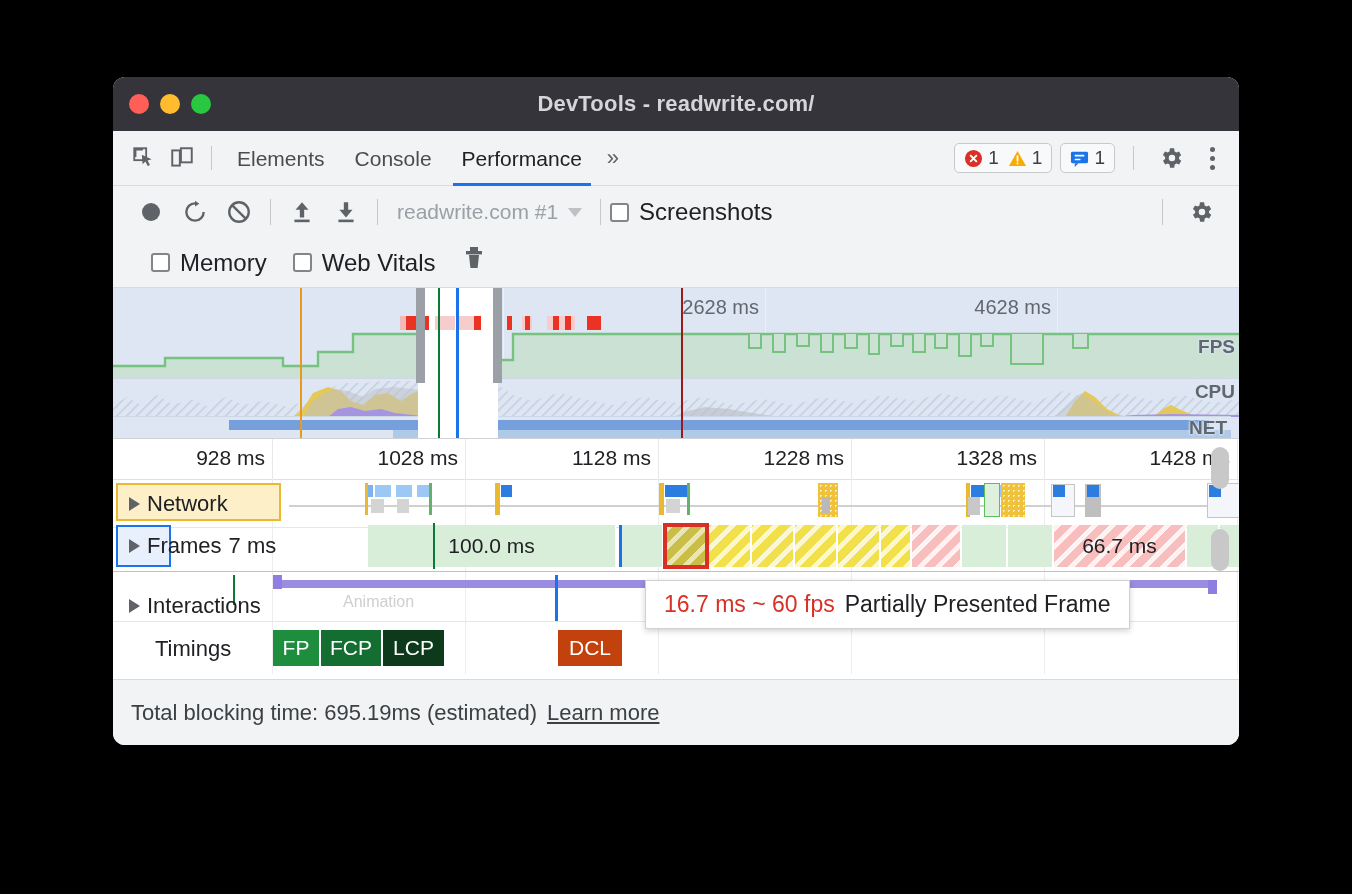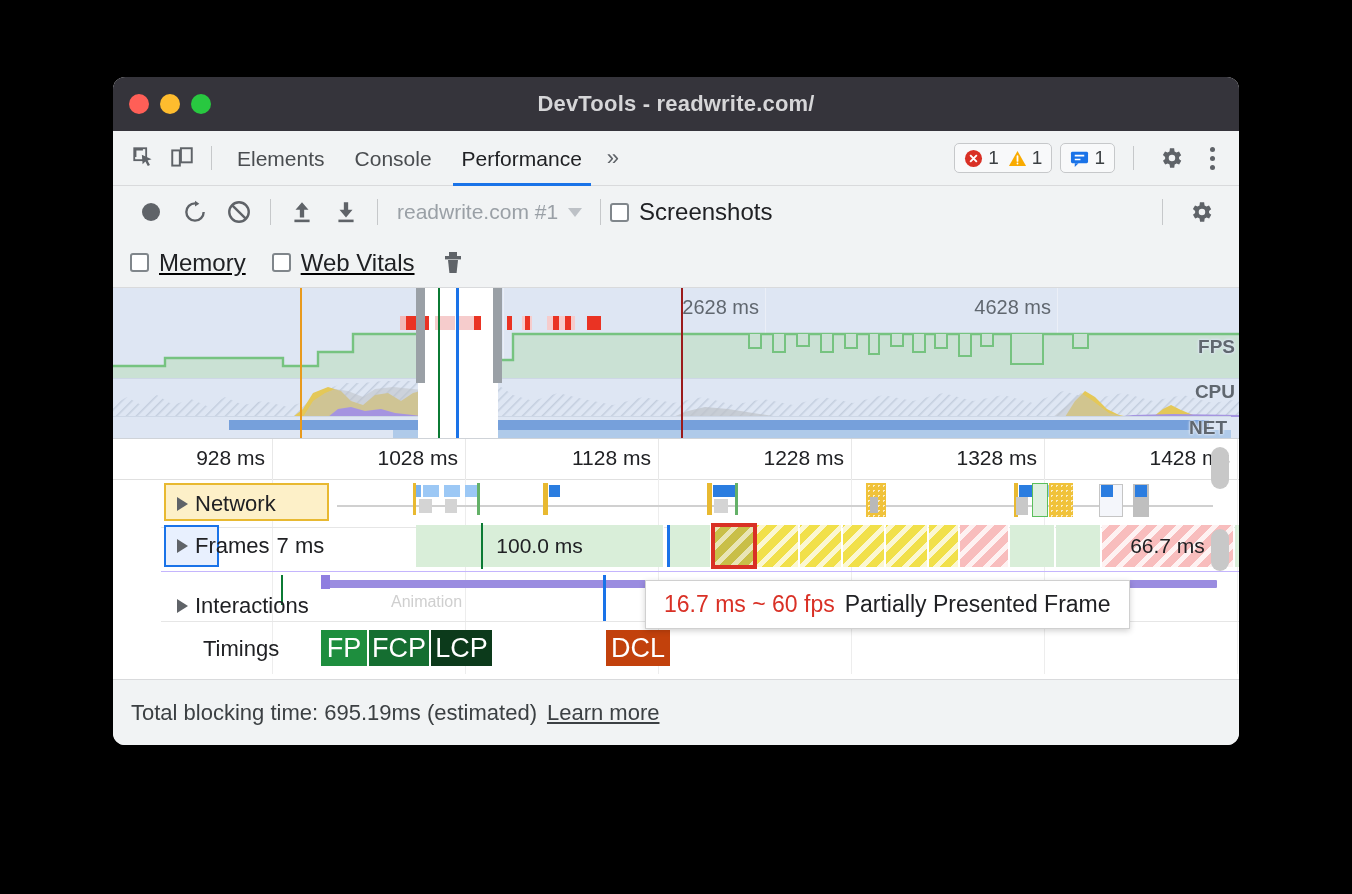--- a/index.html
+++ b/index.html
@@ -79,24 +79,23 @@
   .kebab i { width: 5px; height: 5px; border-radius: 50%; background: #5f6368; display: block; }
 
   
   #toolbar1 {
     height: 52px; background: #f1f3f4;
     display: flex; align-items: center; padding: 0 16px;
     box-sizing: border-box;
   }
   #toolbar2 {
     height: 50px; background: #f1f3f4;
-    display: flex; align-items: center; padding: 0 7px;
+    display: flex; padding: 0 28px;
     box-sizing: border-box;
     border-bottom: 1px solid #d9dadc;
-    text-decoration: underline;
   }
   .ctl { width: 44px; height: 40px; display:flex; align-items:center; justify-content:center; cursor:pointer; }
   .tsep { width: 1px; height: 26px; background: #c6c8ca; margin: 0 9px; }
   #profile-name { font-size: 21px; color: #9aa0a6; padding-left: 10px; white-space: nowrap; }
   .caret { margin-left: 10px; width: 0; height: 0;
     border-left: 7px solid transparent; border-right: 7px solid transparent;
     border-top: 9px solid #bdc1c6; cursor: pointer; }
   .cbox {
     width: 19px; height: 19px; border: 2px solid #80868b; border-radius: 3px;
     background: #fff; box-sizing: border-box; cursor: pointer; flex: none;
@@ -130,21 +129,21 @@
 
   
   #flame {
     position: relative; height: 235px; background: #ffffff; overflow: hidden;
   }
   #ruler { position: relative; height: 40px; border-bottom: 1px solid #e0e0e0; }
   .rule-tick { position: absolute; top: 0; bottom: 0; width: 1px; background: #e8e8e8; }
   .rule-lbl { position: absolute; top: 7px; font-size: 21px; color: #202124; transform: translateX(-100%); padding-right: 7px; white-space: nowrap;}
   .grid-line { position: absolute; top: 40px; bottom: 0; width: 1px; background: #ededed; }
 
-  .track { position: absolute; left: 0; right: 0; margin-left: 48px; }
+  .track { position: absolute; left: 0; right: 0; }
   .track-title {
     position: absolute; left: 16px; font-size: 22px; color: #202124;
     display: flex; align-items: center; gap: 7px; z-index: 9; white-space: nowrap;
   }
   .tri { width:0;height:0;border-left:11px solid #5f6368;border-top:7px solid transparent;border-bottom:7px solid transparent;cursor:pointer;}
   .hl-net { position:absolute; left:3px; width:165px; background:#fdf0c8; border:2px solid #e8b931; box-sizing:border-box; z-index:8;}
   .hl-frm { position:absolute; left:3px; width:55px; background:#e8f0fe; border:2px solid #1a73e8; box-sizing:border-box; z-index:8;}
 
   .net-line { position:absolute; height:2px; background:#d0d0d0; }
   .net-item { position:absolute; }
@@ -159,21 +158,21 @@
     background-image: repeating-linear-gradient(-45deg, rgba(255,255,255,.8) 0 5px, transparent 5px 13px);}
   .frm.sel { outline: 4px solid #d93025; outline-offset: -2px; z-index: 5;
     background:#c9bf48;
     background-image: repeating-linear-gradient(-45deg, rgba(255,255,255,.6) 0 5px, transparent 5px 13px);}
 
   .int-bar { position:absolute; height:8px; background:#9a8ce0; border-radius:1px; }
   .int-cap { position:absolute; width:9px; height:14px; background:#8f7ee0;}
 
   .timing-chip {
     position:absolute; height:36px; display:flex; align-items:center; justify-content:center;
-    color:#ffffff; font-size:27px; box-sizing:border-box; padding:0 7px; white-space:nowrap;
+    color:#ffffff; font-size:21px; box-sizing:border-box; padding:0 7px; white-space:nowrap;
     border-right:2px solid #ffffff;
   }
 
   
   #tooltip {
     position:absolute; z-index:40;
     background:#ffffff; border:1px solid #d0d0d0;
     box-shadow: 0 2px 6px rgba(0,0,0,.18);
     padding: 10px 18px; display:flex; align-items:center; gap:10px;
     font-size: 23px; white-space: nowrap;

